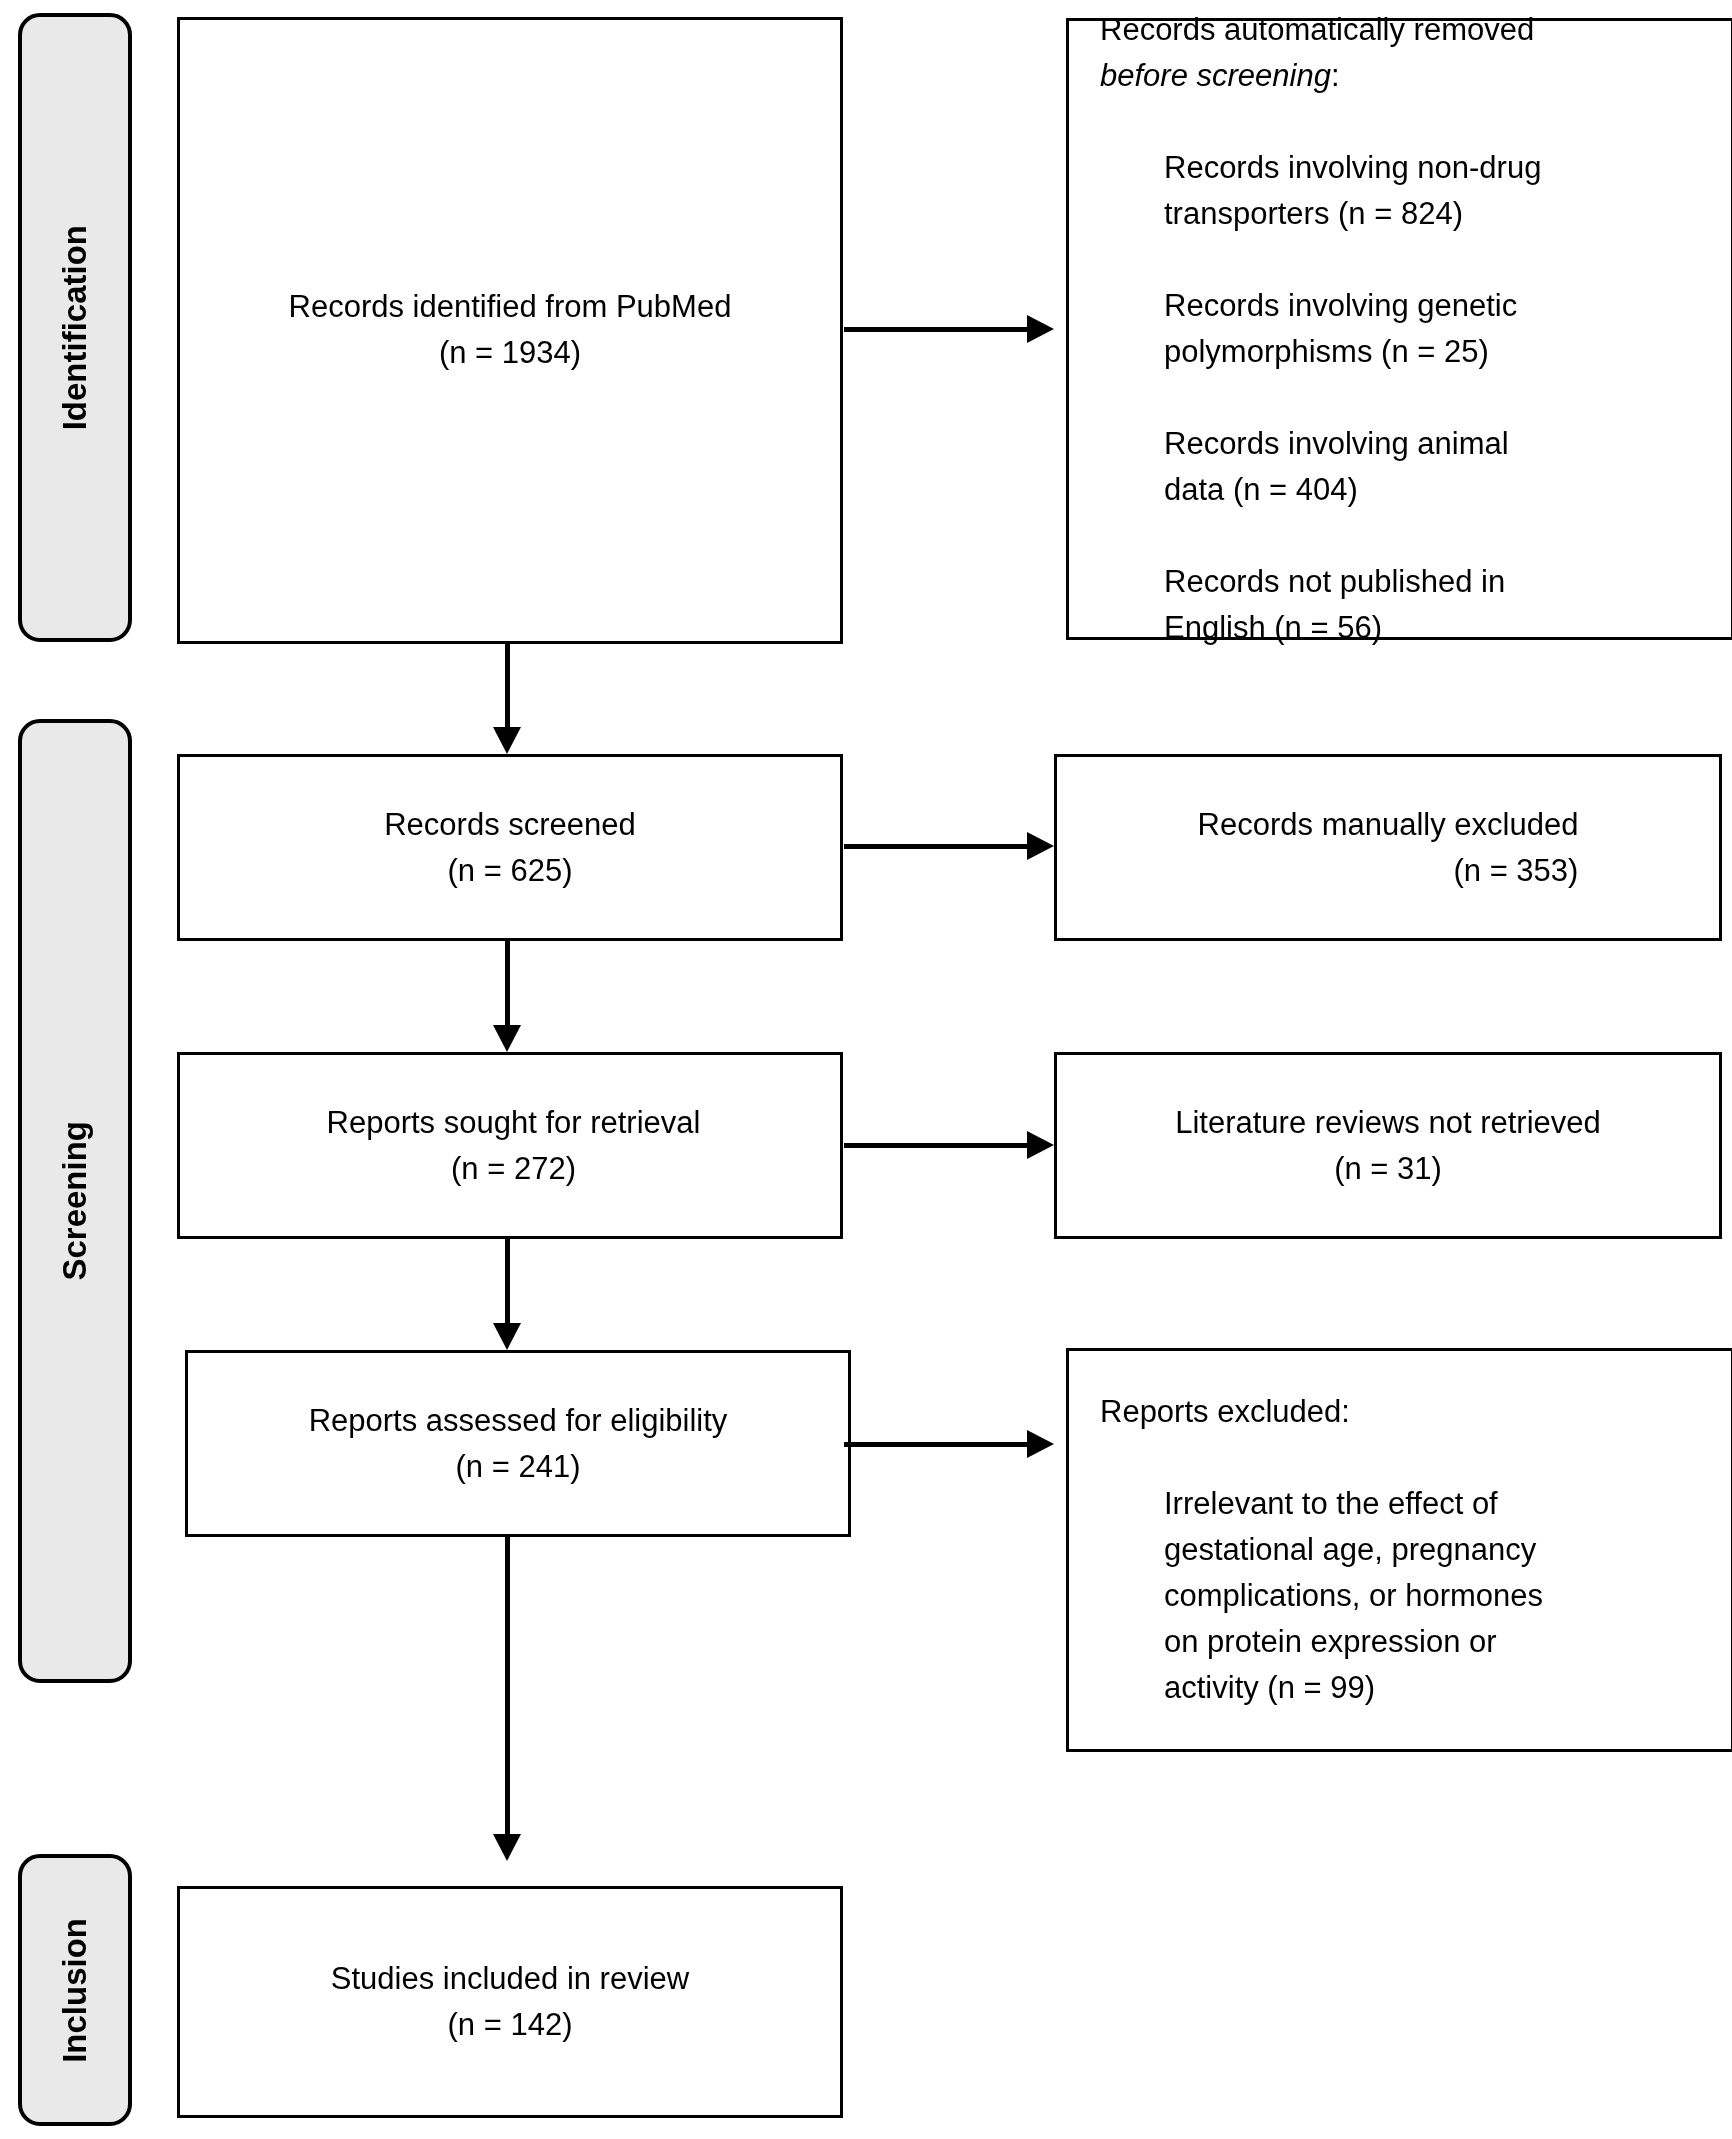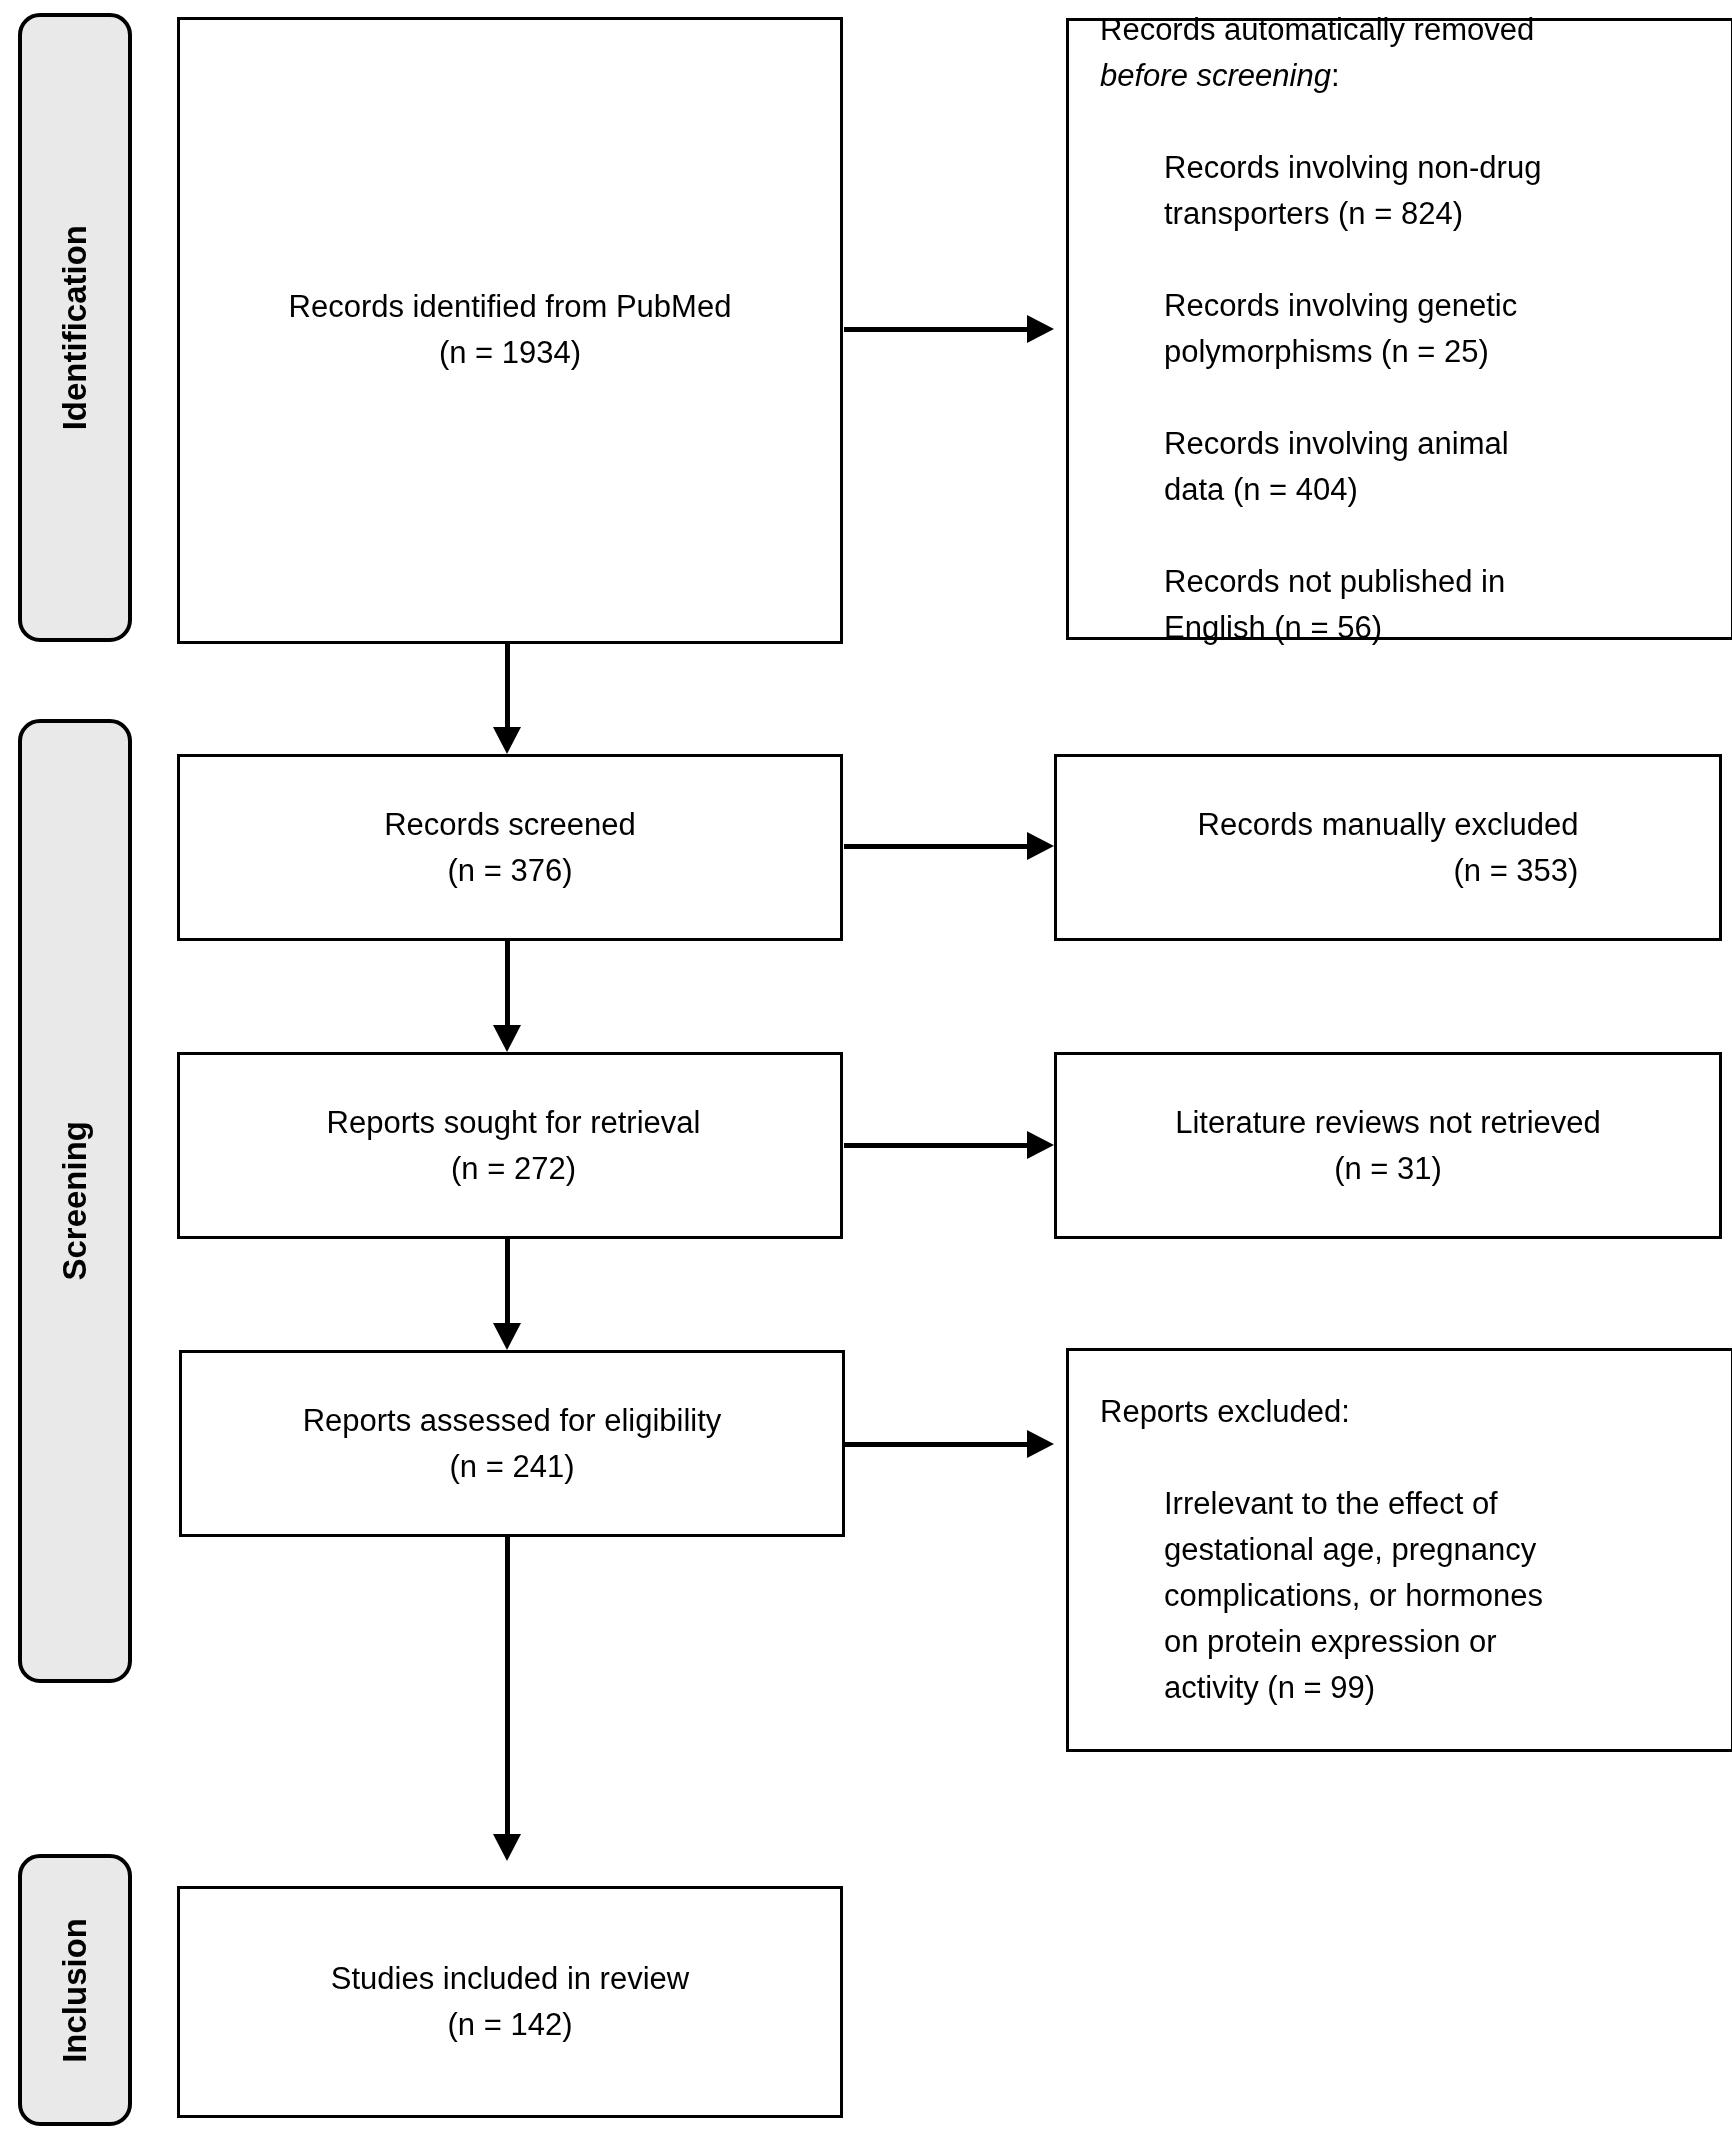--- a/index.html
+++ b/index.html
@@ -33,21 +33,21 @@
     margin-left:12px;
   }
   .blk{white-space:pre-line;}
   .blk .item{margin-left:64px; white-space:pre-line;}
   .italic{font-style:italic;}
 
   
   .b-identified{left:177px; top:16.7px;   width:666px; height:627px;}
   .b-screened  {left:177px; top:754px; width:666px; height:187px;}
   .b-sought    {left:177px; top:1052px; width:666px; height:187px;padding-left:7px;}
-  .b-assessed  {left:179px; top:1350px; width:666px; height:187px;}
+  .b-assessed  {left:185px; top:1350px; width:666px; height:187px;}
   .b-included  {left:177px; top:1861px; width:666px; height:232px;margin-top:25px;}
   
   .b-autoremoved{left:1054px; top:18px;   width:668px; height:622px;}
   .b-manual     {left:1054px; top:754px; width:668px; height:187px;text-align:right;}
   .b-notretr    {left:1054px; top:1052px; width:668px; height:187px;}
   .b-repexcl    {left:1054px; top:1348px; width:668px; height:404px;}
 
   
   .side{
     position:absolute;
@@ -99,21 +99,21 @@
   <div class="side s-screening">
     <span>Screening</span>
   </div>
   <div class="side s-inclusion">
     <span>Inclusion</span>
   </div>
 
   <div class="box b-identified">Records identified from PubMed
 (n = 1934)</div>
   <div class="box b-screened">Records screened
-(n = 376)</div>
+(n = 625)</div>
   <div class="box b-sought">Reports sought for retrieval
 (n = 272)</div>
   <div class="box b-assessed">Reports assessed for eligibility
 (n = 241)</div>
   <div class="box b-included">Studies included in review
 (n = 142)</div>
 
   <div class="box lefttext b-autoremoved">
     <div class="blk">
       <div><span>Records automatically removed

